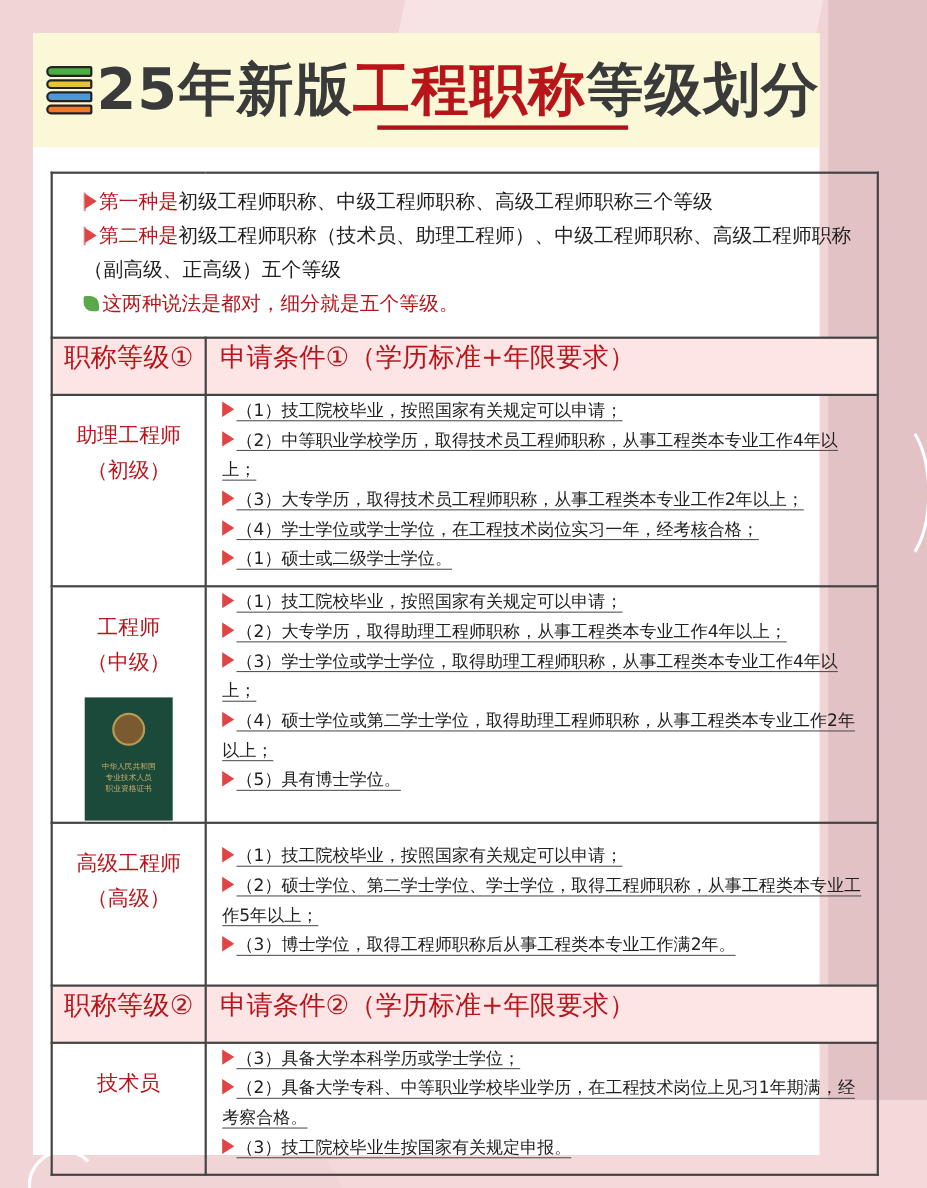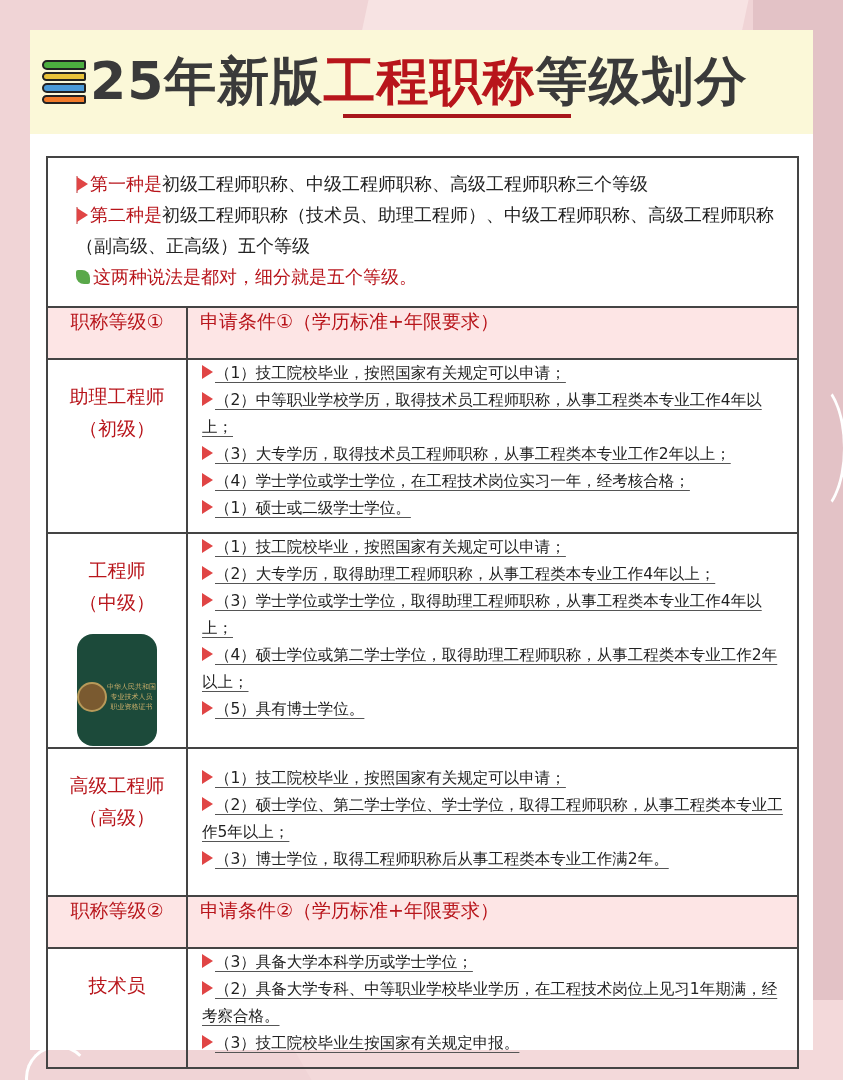--- a/index.html
+++ b/index.html
@@ -8,21 +8,21 @@
     background: #f0d4d6;
     font-family: "DejaVu Sans", "Liberation Sans", sans-serif;
   }
   .bg-shape-1 { position: absolute; left: 360px; top: -40px; width: 380px; height: 160px; background: #f7e3e3; transform: skewX(-12deg); }
   .bg-shape-2 { position: absolute; right: 0; top: 0; width: 90px; height: 1080px; background: #e3c2c6; }
   .bg-shape-4 { position: absolute; left: 300px; bottom: -40px; width: 600px; height: 120px; background: #f3d9da; transform: skewX(30deg); }
   .bg-curve { position: absolute; left: 25px; top: 1045px; width: 60px; height: 60px; border: 3px solid #fff; border-radius: 50%; border-right-color: transparent; border-bottom-color: transparent; }
   .bg-curve-r { position: absolute; left: 780px; top: 380px; width: 60px; height: 130px; border: 3px solid #fff; border-radius: 50%; border-left-color: transparent; border-top-color: transparent; border-bottom-color: transparent; }
 
   .card {
-    position: absolute; left: 30px; top: 30px; width: 783px; height: 1020px;
+    position: absolute; left: 30px; top: 30px; width: 715px; height: 1020px;
     background: #ffffff;
   }
   .title-bar {
     height: 104px; background: #fbf8d8; position: relative;
     display: flex; align-items: center; padding-left: 12px;
   }
   .books-icon { width: 44px; height: 44px; display: flex; flex-direction: column; justify-content: center; gap: 2px; margin-right: 4px; }
   .books-icon span { display: block; height: 9px; border: 2px solid #222; border-radius: 5px 2px 2px 5px; }
   .title-text { font-size: 52px; font-weight: bold; color: #3a3a3a; letter-spacing: 1px; white-space: nowrap; }
   .title-highlight { color: #b8151b; position: relative; }
@@ -32,30 +32,30 @@
     position: absolute; left: 16px; top: 126px; width: 753px;
     border-collapse: collapse; table-layout: fixed;
   }
   table.main td { border: 2px solid #444; vertical-align: top; }
   .intro-cell { padding: 10px 10px 14px 28px; font-size: 18px; line-height: 31px; color: #222; }
   .intro-red { color: #b8151b; }
   .flag { display: inline-block; width: 0; height: 0; border-left: 11px solid #e04545; border-top: 7px solid transparent; border-bottom: 7px solid transparent; margin-right: 2px; vertical-align: -1px; position: relative; }
   .flag-pole { display: inline-block; width: 2px; height: 17px; background: #d99; vertical-align: -3px; margin-right: -1px; }
   .leaf-icon { display: inline-block; width: 14px; height: 14px; background: #5aa84a; border-radius: 2px 8px 2px 8px; margin-right: 3px; vertical-align: -1px; }
 
-  .hdr td { background: #fde5e5; height: 48px; color: #b8151b; font-size: 19px; vertical-align: middle; }
+  .hdr td { background: #fde5e5; height: 48px; color: #b8151b; font-size: 24px; vertical-align: middle; }
   .hdr .c1 { text-align: center; }
   .hdr .c2 { padding-left: 12px; margin-top: 16px; }
 
   .lvl-cell { text-align: center; color: #b8151b; font-size: 19px; line-height: 32px; padding-top: 20px; }
   .req-cell { padding: 0 8px 10px 14px; font-size: 15.5px; line-height: 27px; color: #222; }
   .req-item { text-decoration: underline; text-decoration-color: #555; text-underline-offset: 4px; }
   .cert {
     width: 80px; height: 112px; background: #1c4a3a; margin: 16px auto 0; position: relative;
-    display: flex; flex-direction: row; align-items: center; border-radius: 16px;
+    display: flex; flex-direction: column; align-items: center;
   }
   .cert-emblem { width: 26px; height: 26px; border-radius: 50%; border: 2px solid #b79a5a; margin-top: 14px; background: #7a5a30; }
   .cert-text { color: #c9ad6a; font-size: 7px; line-height: 10px; text-align: center; margin-top: 14px; }
 </style>
 </head>
 <body>
 
 <div class="bg-shape-1"></div>
 <div class="bg-shape-2"></div>
 <div class="bg-shape-4"></div>

